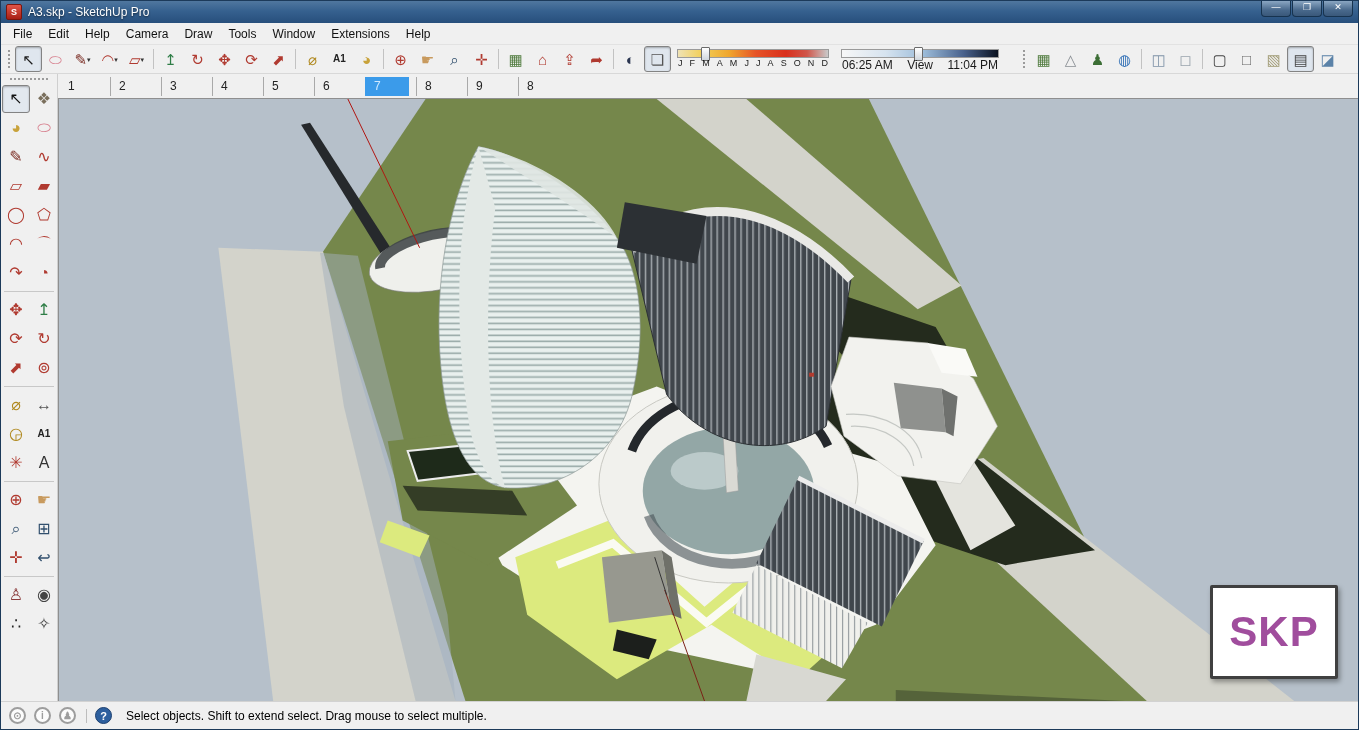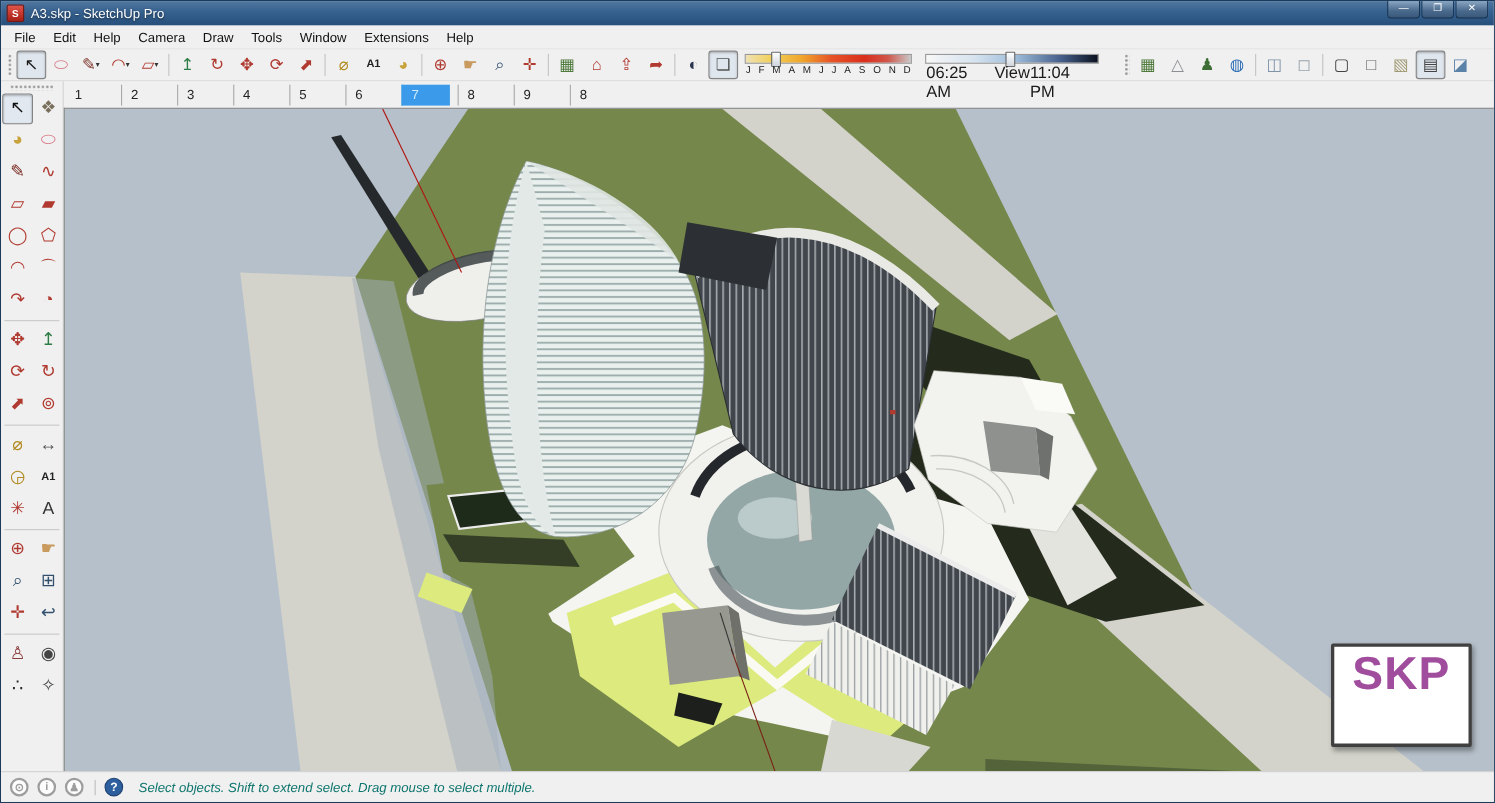--- a/index.html
+++ b/index.html
@@ -29,21 +29,21 @@
 
   
   .slider{position:relative;height:24px;margin:0 6px;flex:0 0 auto;}
   .month-slider{width:152px;}
   .time-slider{width:158px;}
   .slider-bar{position:absolute;top:2px;left:0;right:0;height:7px;border:1px solid #9a9a9a;}
   .month-bar{background:linear-gradient(90deg,#efe2b4,#f2cf58 16%,#f0a62c 34%,#e65327 52%,#d92f1c 72%,#d0564a 86%,#c9c9c9);}
   .time-bar{background:linear-gradient(90deg,#f7f7f7,#d6e3ef 28%,#9dbdda 52%,#48618c 78%,#0b1220);}
   .slider-handle{position:absolute;top:0;width:7px;height:12px;background:linear-gradient(#fff,#cfd6dd);border:1px solid #6b6b6b;border-radius:1px;}
   .slider-labels{position:absolute;left:1px;right:1px;top:11px;display:flex;justify-content:space-between;font-size:9px;color:#1a1a1a;}
-  .time-labels{font-size:15px;}
+  .time-labels{font-size:12px;}
 
   
   .main{flex:1;display:flex;min-height:0;}
   .left-toolbar{width:57px;flex:0 0 57px;background:#f0f0f0;border-right:1px solid #cfcfcf;padding-top:2px;box-sizing:border-box;}
   .lt-handle{height:5px;margin:1px 8px 3px 8px;background-image:radial-gradient(circle,#9b9b9b 1px,transparent 1.3px);background-size:4px 4px;}
   .lt-grid{display:grid;grid-template-columns:26px 26px;gap:1px 2px;justify-content:center;}
   .tool{width:26px;height:26px;display:flex;align-items:center;justify-content:center;border:1px solid transparent;border-radius:3px;font-size:16px;line-height:1;}
   .tool .g.multi{font-size:10px;font-weight:bold;}
   .tool.pressed{border-color:#838383;background:#e2e8ef;box-shadow:inset 0 1px 2px rgba(0,0,0,.28);}
   .tool.divider{grid-column:1 / 3;width:auto;height:1px;background:#c8c8c8;margin:3px 2px;border:none;border-radius:0;}
@@ -53,29 +53,29 @@
   
   .scene-tabs{height:24px;flex:0 0 24px;background:#f0f0f0;display:flex;align-items:center;font-size:12px;color:#222;padding-left:2px;}
   .tab{width:35px;flex:0 0 35px;height:19px;line-height:19px;padding-left:8px;border-left:1px solid #a9a9a9;margin:0;}
   .tab:first-child{border-left:none;}
   .tab.active{background:#3b9bea;color:#cfe9ff;border-left-color:#3b9bea;}
   .tab + .tab{margin-left:7px;}
 
   
   .viewport{flex:1;position:relative;border-left:1px solid #8f8f8f;border-top:1px solid #8f8f8f;background:#b6c0ca;min-height:0;overflow:hidden;}
   .viewport svg{position:absolute;inset:0;width:100%;height:100%;}
-  .watermark{position:absolute;right:20px;bottom:22px;width:122px;height:88px;background:#fff;border:3px solid #404040;border-radius:2px;box-shadow:2px 3px 5px rgba(0,0,0,.35);display:flex;justify-content:center;}
+  .watermark{position:absolute;right:20px;bottom:22px;width:122px;height:88px;background:#fff;border:3px solid #404040;border-radius:2px;box-shadow:2px 3px 5px rgba(0,0,0,.35);display:flex;align-items:center;justify-content:center;}
   .watermark span{font-size:42px;font-weight:bold;letter-spacing:1px;}
 
   
   .statusbar{height:27px;flex:0 0 27px;background:#f0f0f0;border-top:1px solid #d2d2d2;display:flex;align-items:center;padding:0 8px;font-size:12px;color:#222;}
   .sb-circle{width:17px;height:17px;border-radius:50%;border:2px solid #9d9d9d;background:#fcfcfc;color:#9d9d9d;font-size:10px;font-weight:bold;display:flex;align-items:center;justify-content:center;margin-right:8px;box-sizing:border-box;}
   .sb-vsep{width:1px;height:14px;background:#bdbdbd;margin:0 8px 0 2px;}
   .sb-help{width:17px;height:17px;border-radius:50%;background:#2d5f9e;border:1px solid #1d4070;color:#fff;font-size:11px;font-weight:bold;display:flex;align-items:center;justify-content:center;margin-right:14px;box-sizing:border-box;}
-  .sb-msg{color:#0f766e;font-style:italic;}
+  .sb-msg{color:#000000;}
   .sb-right{margin-left:auto;display:flex;align-items:center;}
   .sb-measure-label{margin:0 10px 0 8px;}
   .sb-measure-input{width:198px;height:18px;border:1px solid #a9acb2;background:#fff;box-sizing:border-box;font-size:11px;padding:0 3px;}
 </style>
 </head>
 <body>
 
 <div class="window">
 
   <div class="titlebar">

